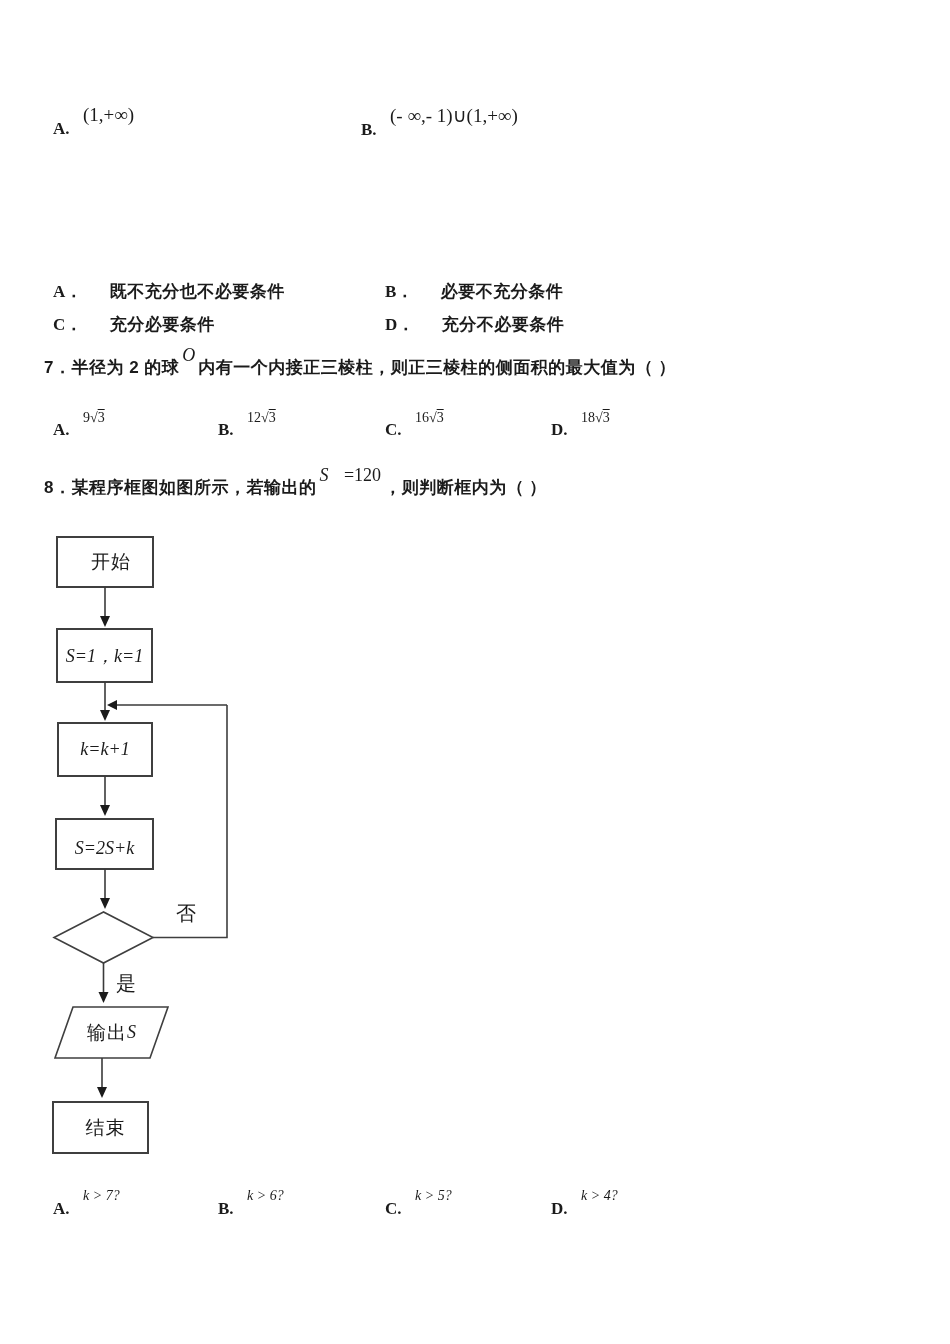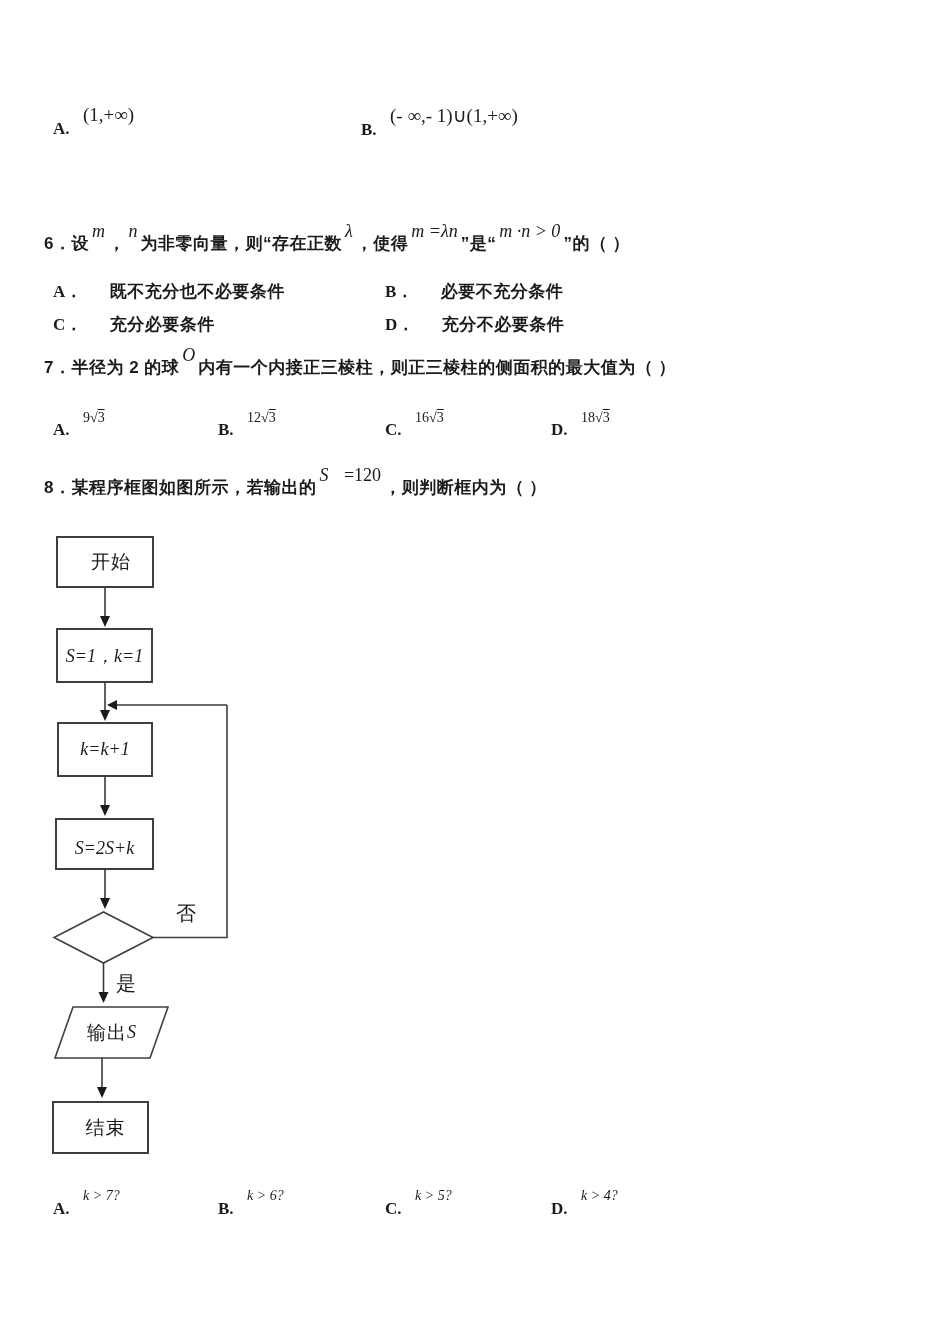--- a/index.html
+++ b/index.html
@@ -40,23 +40,20 @@
     <div class="opt" style="left:45px">
       <span class="olabel">A.</span>
       <span class="mval big">(1,+∞)</span>
     </div>
     <div class="opt" style="left:353px">
       <span class="olabel">B.</span>
       <span class="mval big">(- ∞,- 1)∪(1,+∞)</span>
     </div>
   </div>
 
-  <div class="stem" style="left:44px;top:233px">
-    <span class="cn">6．设</span><span class="mraise">m</span><span class="cn">，</span><span class="mraise">n</span><span class="cn">为非零向量，则“存在正数</span><span class="mraise">λ</span><span class="cn">，使得</span><span class="mraise">m =λn</span><span class="cn">”是“</span><span class="mraise">m ·n &gt; 0</span><span class="cn">”的（  ）</span>
-  </div>
   <div class="row" style="top:280px">
     <div class="opt" style="left:45px">
       <span class="olabel">A．</span>
       <span class="cnopt">既不充分也不必要条件</span>
     </div>
     <div class="opt" style="left:377px">
       <span class="olabel">B．</span>
       <span class="cnopt">必要不充分条件</span>
     </div>
   </div>

